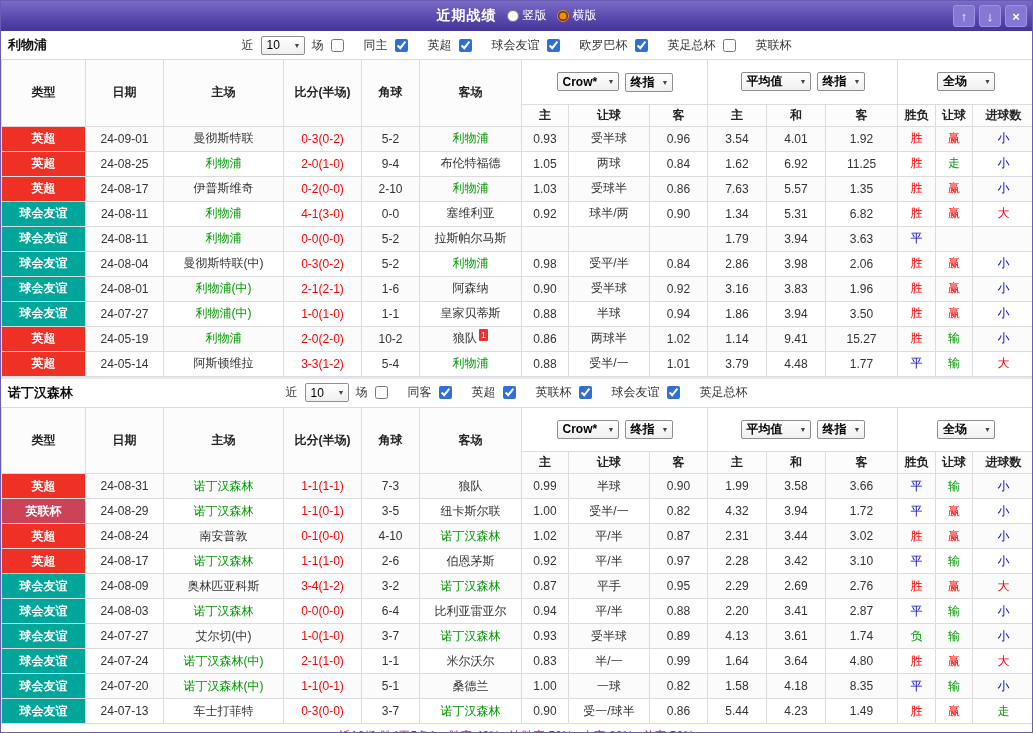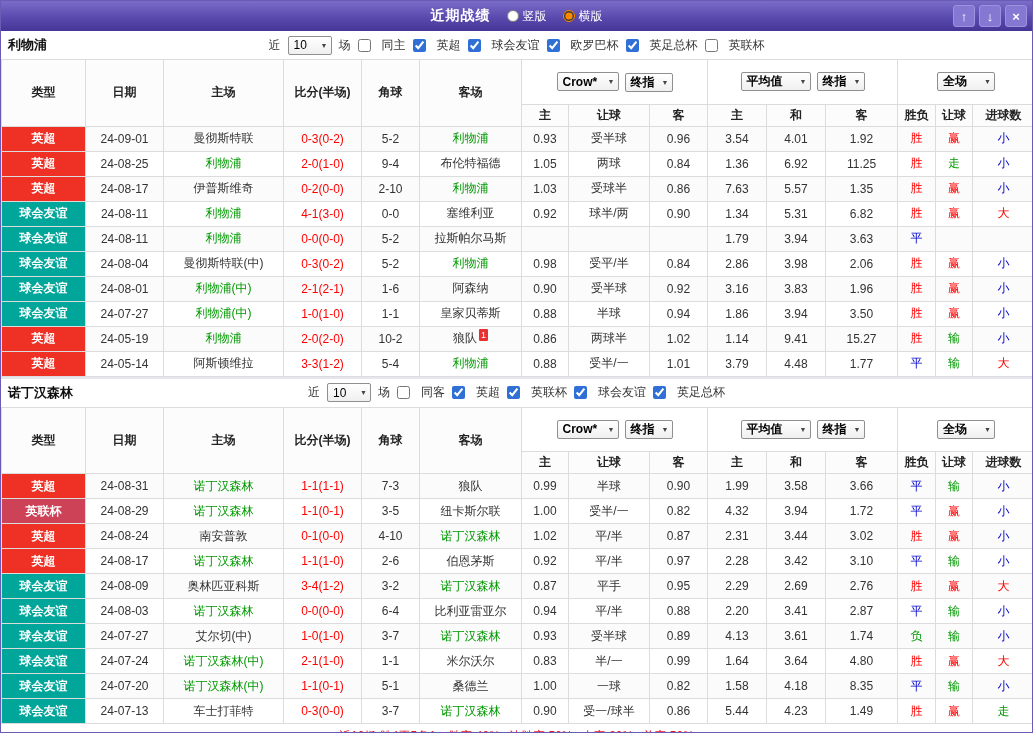--- a/index.html
+++ b/index.html
@@ -2,36 +2,36 @@
 <html><head>
 <meta charset="utf-8">
 <style>
   *{box-sizing:border-box}
   html,body{margin:0;padding:0}
   body{font-family:"Liberation Sans","DejaVu Sans",sans-serif;font-size:12px;color:#333;background:#fff}
   .window{width:1033px;height:733px;border:1px solid #6a5bb5;display:flex;flex-direction:column;overflow:hidden;background:#fff}
 
   
   .titlebar{flex:0 0 30px;background:linear-gradient(180deg,#7a6cc8 0%,#5a4aae 55%,#453596 100%);display:flex;align-items:center;position:relative;color:#fff}
-  .titlebar-center{flex:1;display:flex;align-items:center;justify-content:center;gap:16px}
+  .titlebar-center{flex:1;display:flex;align-items:flex-start;justify-content:center;gap:10px}
   .title{font-size:14px;font-weight:bold;letter-spacing:1px}
   .radio{display:inline-flex;align-items:center;gap:4px;cursor:pointer}
   .radio input{width:12px;height:12px;margin:0;accent-color:#ff8a00}
   .tb-buttons{position:absolute;right:5px;top:4px;display:flex;gap:4px}
   .tb-btn{width:22px;height:22px;padding:0;border:1px solid #9d92e0;background:#8578d2;color:#fff;border-radius:3px;font-size:13px;font-weight:bold;cursor:pointer;line-height:1;display:flex;align-items:center;justify-content:center}
 
   
   #sections{flex:1;display:flex;flex-direction:column}
   .section{flex:1;display:flex;flex-direction:column;background:#fff}
   .section + .section{border-top:2px solid #e6e6f0}
   .filter-row{flex:0 0 28px;display:flex;align-items:center;position:relative}
   .team-label{position:absolute;left:7px;font-size:13px;font-weight:bold;color:#111}
   .filters{margin:0 auto;display:inline-flex;align-items:center;gap:7px}
   .ftext{color:#333}
-  .cb{display:inline-flex;align-items:center;gap:11px;cursor:pointer}
+  .cb{display:inline-flex;align-items:center;gap:20px;cursor:pointer}
   .cb input{width:13px;height:13px;margin:0;accent-color:#2f6fd6}
 
   
   .sel{display:inline-flex;align-items:center;justify-content:space-between;height:19px;border:1px solid #8f8f8f;background:linear-gradient(#ffffff,#efefef);padding:0 3px 0 5px;border-radius:2px;cursor:pointer;color:#000;white-space:nowrap}
   .sel .caret{font-size:7px;color:#444;margin-left:4px}
 
   
   .grid{width:100%;border-collapse:collapse;table-layout:fixed}
   .grid th,.grid td{border:1px solid #dcdcdc;text-align:center;padding:0 2px;overflow:hidden;white-space:nowrap}
   .grid thead th{height:22px;background:#fcfcfc;font-weight:bold;color:#222}
@@ -186,21 +186,21 @@
             <tr class="row">
               <td class="cell-type" style="background: rgb(238, 49, 36);">英超</td>
               <td class="cell-date">24-08-25</td>
               <td class="cell-team" style="color: rgb(0, 153, 0);">利物浦</td>
               <td class="cell-score" style="color: rgb(255, 0, 0);">2-0(1-0)</td>
               <td class="cell-corner">9-4</td>
               <td class="cell-team">布伦特福德</td>
               <td class="cell-odds">1.05</td>
               <td class="cell-odds">两球</td>
               <td class="cell-odds">0.84</td>
-              <td class="cell-odds">1.36</td>
+              <td class="cell-odds">1.62</td>
               <td class="cell-odds">6.92</td>
               <td class="cell-odds">11.25</td>
               <td class="cell-outcome" style="color: rgb(255, 0, 0);">胜</td>
               <td class="cell-outcome" style="color: rgb(0, 153, 0);">走</td>
               <td class="cell-outcome" style="color: rgb(0, 0, 204);">小</td>
             </tr>
             <tr class="row">
               <td class="cell-type" style="background: rgb(238, 49, 36);">英超</td>
               <td class="cell-date">24-08-17</td>
               <td class="cell-team">伊普斯维奇</td>

